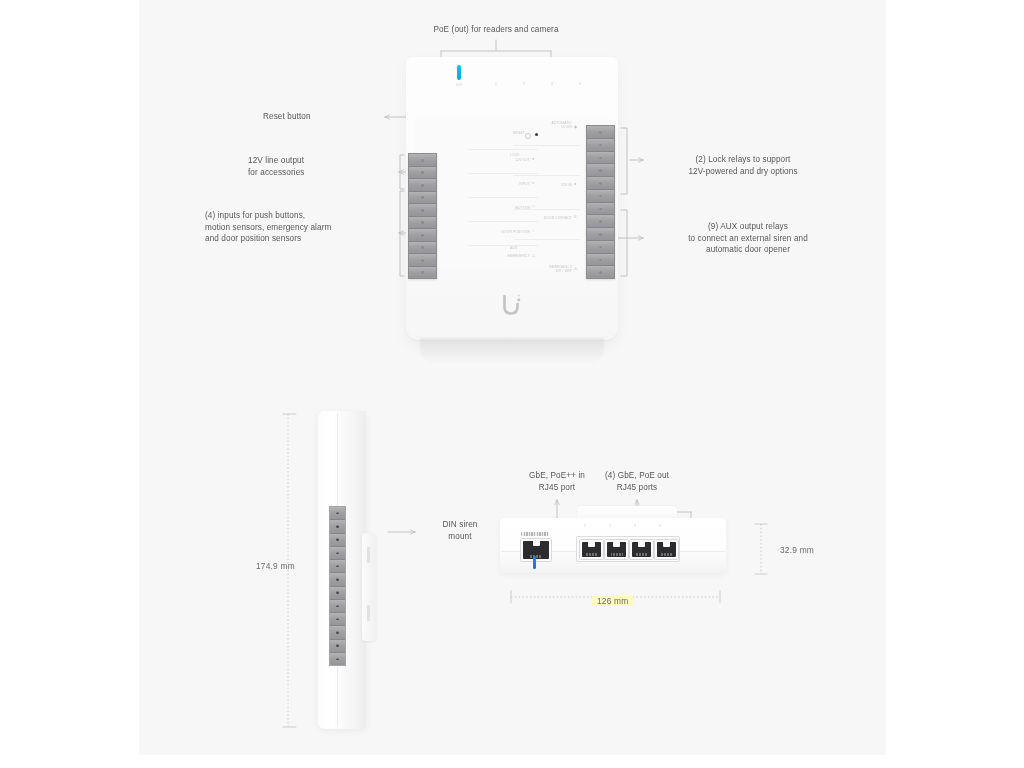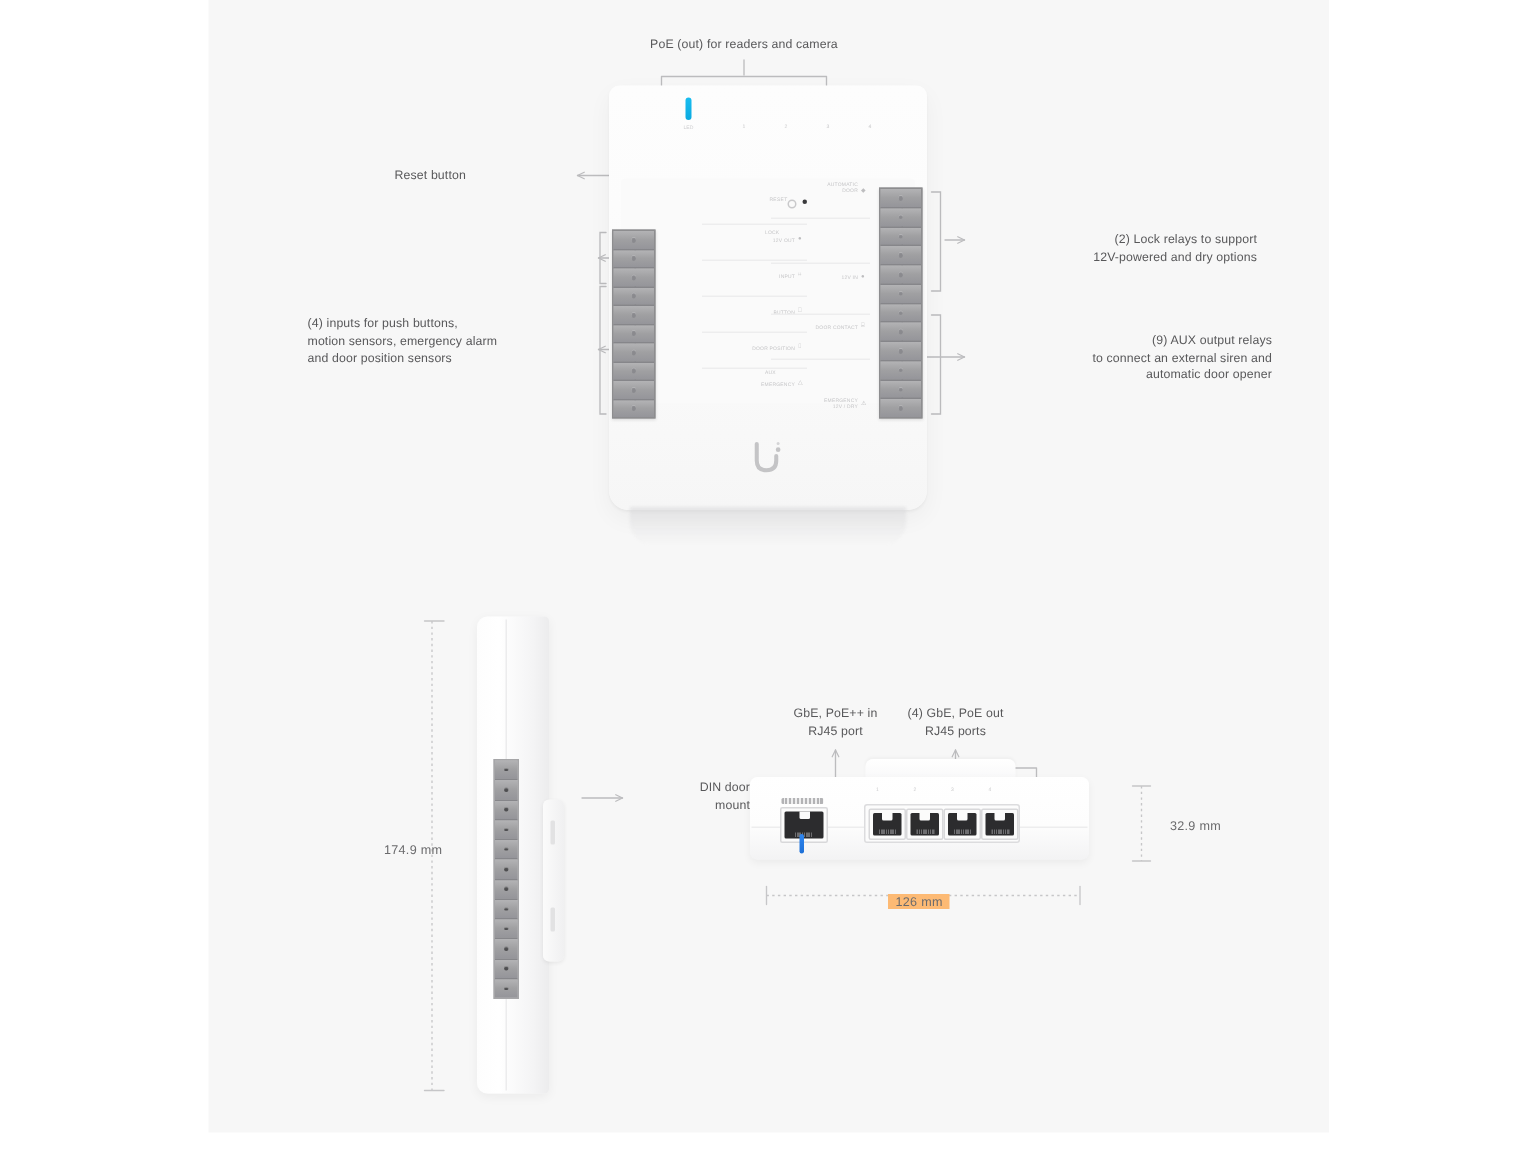--- a/index.html
+++ b/index.html
@@ -20,21 +20,21 @@
 
   
   .callout{
     position:absolute;
     font-size:8.2px;
     line-height:11.5px;
     color:#58585a;
     letter-spacing:.1px;
     white-space:pre-line;
   }
-  .callout.right{text-align:right;}
+  .callout.right{text-align:center;}
   .callout.left{text-align:left;}
   .callout.center{text-align:center;}
 
   .dimtext{
     position:absolute;
     font-size:8.4px;
     color:#6b6b6d;
     letter-spacing:.2px;
     white-space:nowrap;
   }
@@ -442,40 +442,42 @@
       </div>
     </div>
 
     <div class="bot-led"></div>
   </div>
 
   <div class="callout center" style="left:396px;top:24px;width:200px;">PoE (out) for readers and camera</div>
 
   <div class="callout left" style="left:263px;top:111px;width:118px;">Reset button</div>
 
+  <div class="callout left" style="left:248px;top:155px;width:145px;">12V line output
+for accessories</div>
 
   <div class="callout left" style="left:205px;top:210px;width:188px;">(4) inputs for push buttons,
 motion sensors, emergency alarm
 and door position sensors</div>
 
   <div class="callout right" style="left:648px;top:154px;width:190px;">(2) Lock relays to support
 12V-powered and dry options</div>
 
   <div class="callout right" style="left:648px;top:221px;width:200px;">(9) AUX output relays
 to connect an external siren and
 automatic door opener</div>
 
-  <div class="callout right" style="left:420px;top:519px;width:80px;">DIN door
+  <div class="callout right" style="left:420px;top:519px;width:80px;">DIN siren
 mount</div>
 
   <div class="callout center" style="left:497px;top:470px;width:120px;">GbE, PoE++ in
 RJ45 port</div>
 
   <div class="callout center" style="left:578px;top:470px;width:118px;">(4) GbE, PoE out
 RJ45 ports</div>
 
   <div class="dimtext" style="left:256px;top:561px;">174.9 mm</div>
 
-  <div class="dimtext" style="left:592px;top:596px;background:#fdba74;padding:0 5px;">126 mm</div>
+  <div class="dimtext" style="left:592px;top:596px;background:#fef9c3;padding:0 5px;">126 mm</div>
 
   <div class="dimtext" style="left:780px;top:545px;text-align:center;">32.9 mm</div>
 
 </div>
 
 </body></html>

